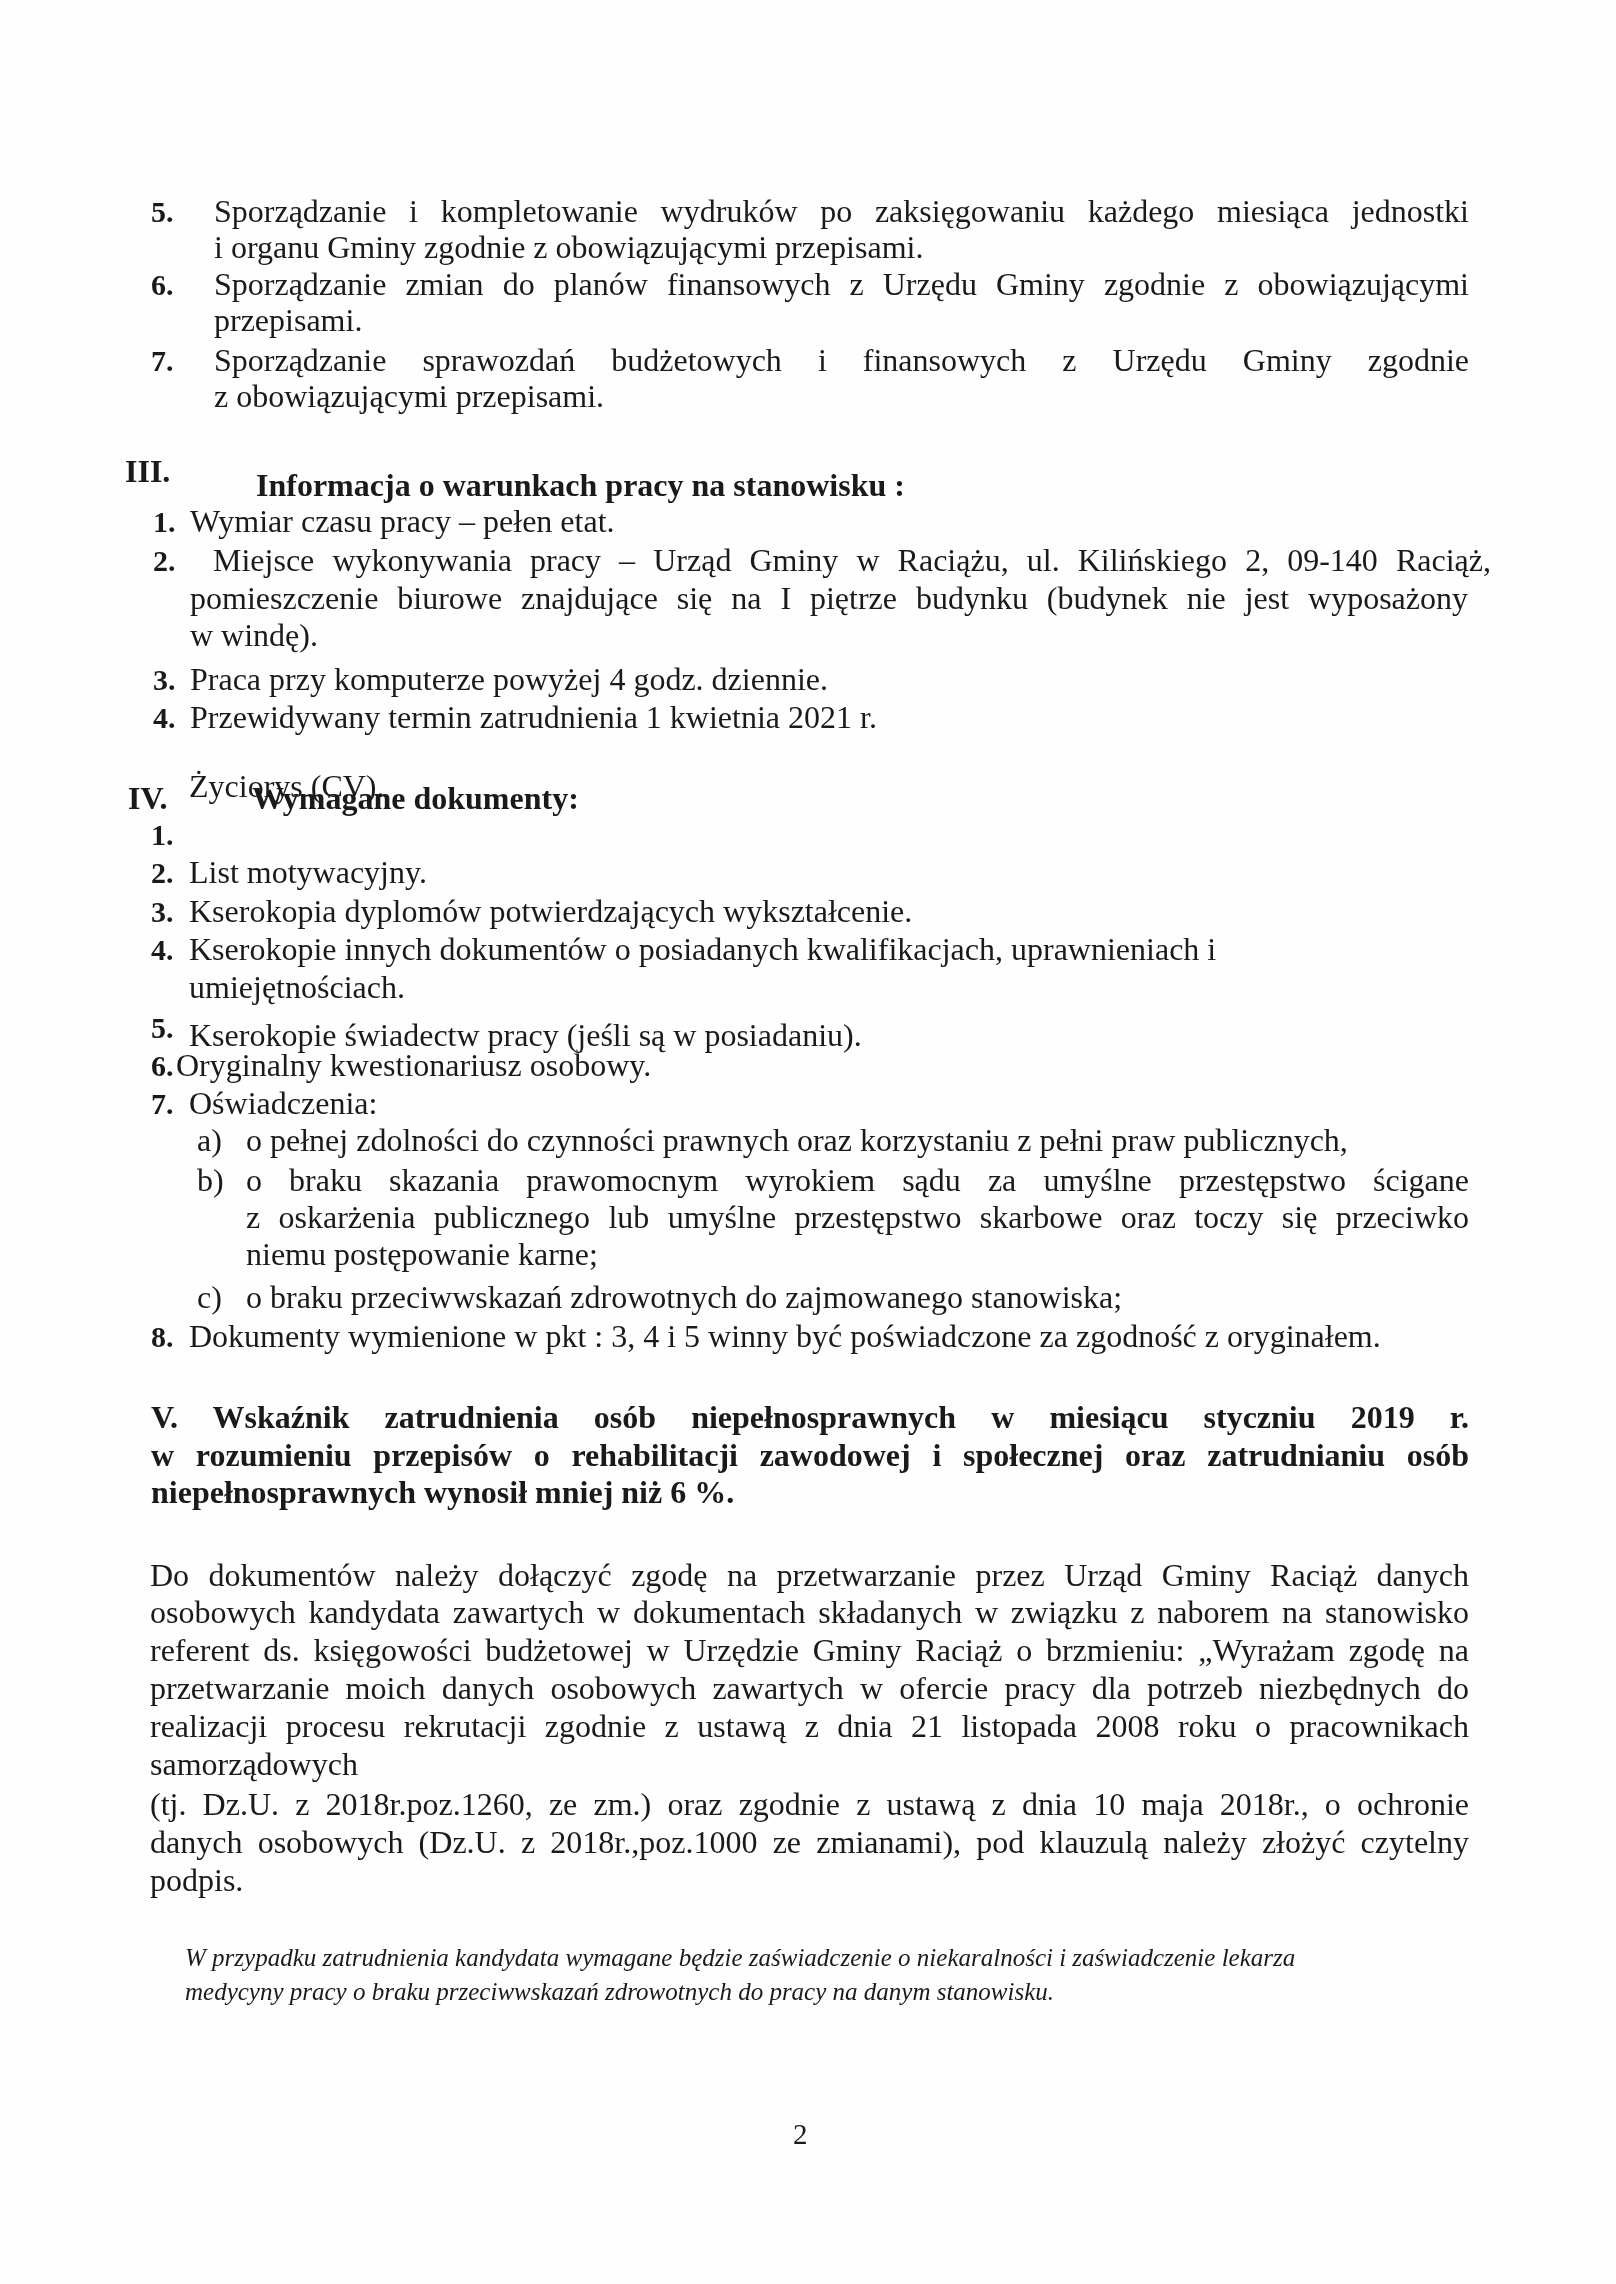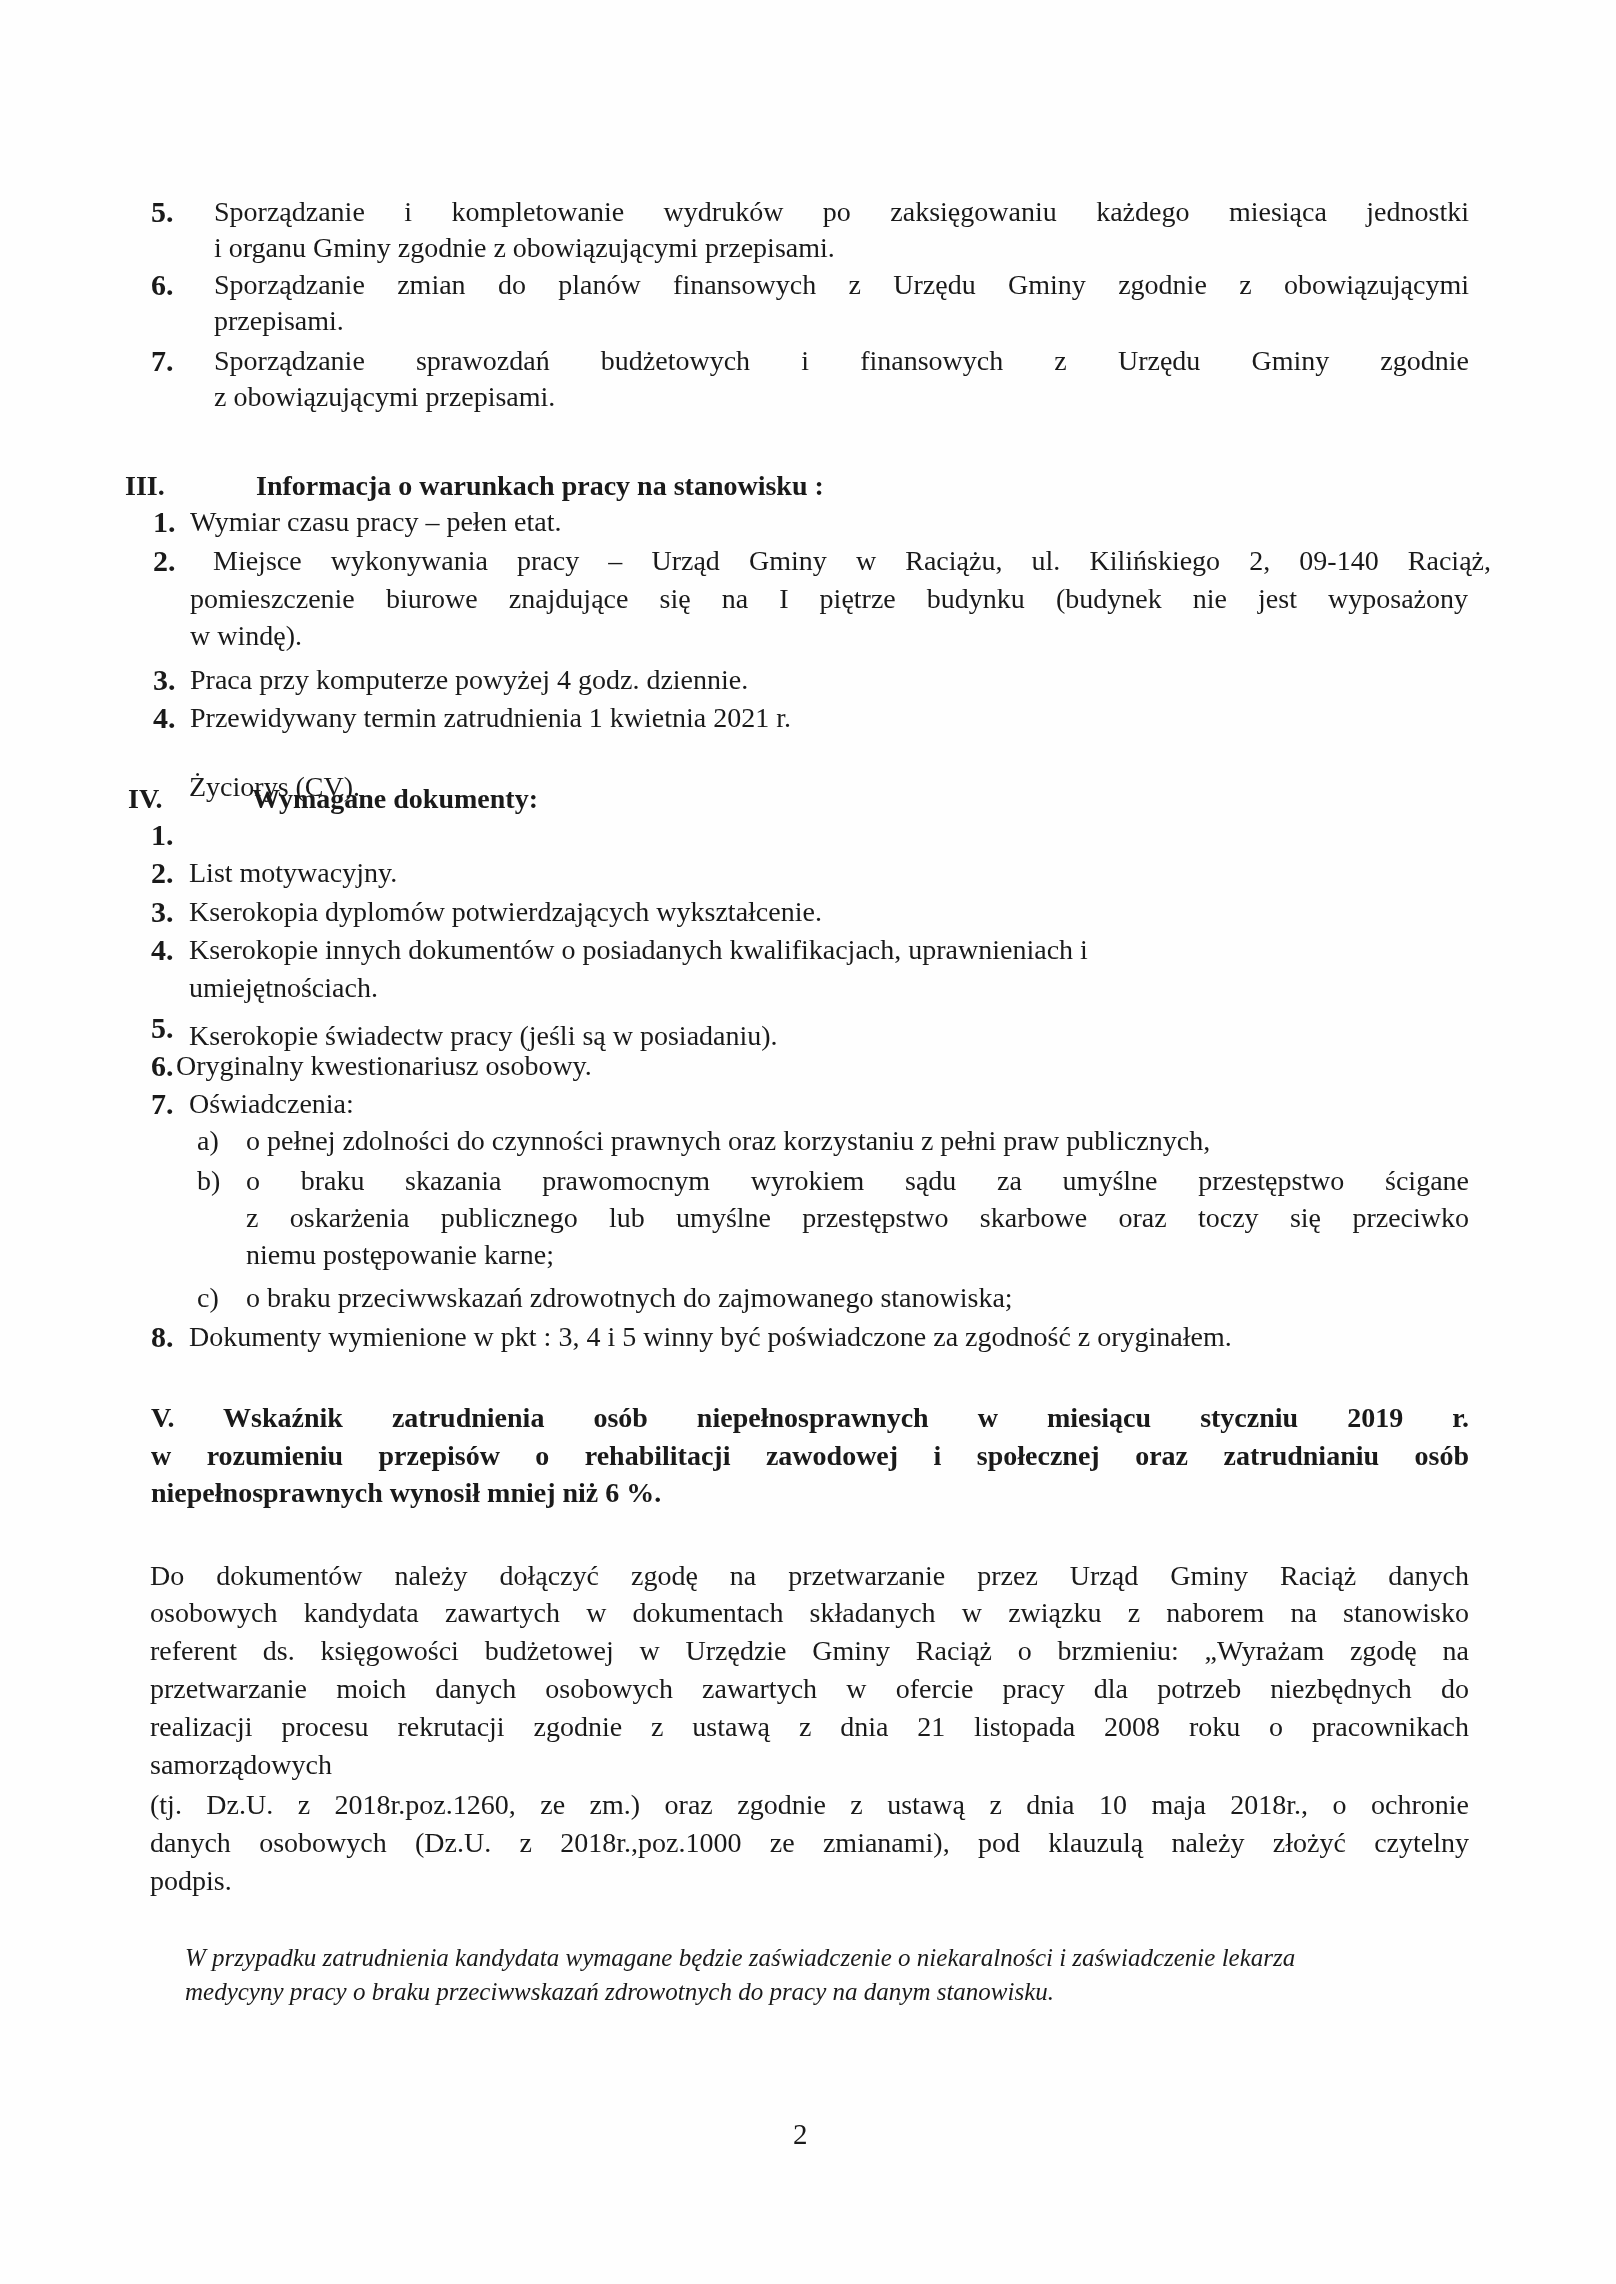--- a/index.html
+++ b/index.html
@@ -1,19 +1,19 @@
 <!DOCTYPE html>
 <html style="font-size:10.4px"><head>
 <meta charset="utf-8">
 <style>
   html, body { margin: 0; padding: 0; background: #ffffff; }
   body { width: 1617px; height: 2284px; position: relative; overflow: hidden;
          font-family: "Liberation Serif", "DejaVu Serif", serif; color: #1a1a1a; }
   .page { position: absolute; left: 0; top: 0; width: 1617px; height: 2284px; background: #fefefe; }
-  .ln { position: absolute; font-size: 28px; line-height: 37px; white-space: nowrap; }
+  .ln { position: absolute; font-size: 32px; line-height: 37px; white-space: nowrap; }
   .just { text-align: justify; text-align-last: justify; white-space: normal; height: 37px; overflow: hidden; }
   .num { position: absolute; font-size: 30px; line-height: 37px; font-weight: bold; }
   .b { font-weight: bold; }
   .it { font-style: italic; font-size: 25px; line-height: 33px; }
   .pn { position: absolute; font-size: 29px; line-height: 33px; }
 </style>
 </head>
 <body>
 
 <div class="page">
@@ -26,21 +26,21 @@
     <span class="num" style="left:151px;top:266px;">6.</span>
     <div class="ln just" style="left:214px;top:266px;width:1255px;">Sporządzanie zmian do planów finansowych z Urzędu Gminy zgodnie z obowiązującymi</div>
     <div class="ln" style="left:214px;top:302px;">przepisami.</div>
 
     <span class="num" style="left:151px;top:342px;">7.</span>
     <div class="ln just" style="left:214px;top:342px;width:1255px;">Sporządzanie sprawozdań budżetowych i finansowych z Urzędu Gminy zgodnie</div>
     <div class="ln" style="left:214px;top:378px;">z obowiązującymi przepisami.</div>
   </div>
 
   <div>
-    <span class="ln b" style="left:125px;top:467px;">III.</span>
+    <span class="ln b" style="left:125px;top:453px;">III.</span>
     <span class="ln b" style="left:256px;top:467px;">Informacja o warunkach pracy na stanowisku :</span>
 
     <span class="num" style="left:153px;top:503px;">1.</span>
     <div class="ln" style="left:190px;top:503px;">Wymiar czasu pracy – pełen etat.</div>
 
     <span class="num" style="left:153px;top:542px;">2.</span>
     <div class="ln just" style="left:190px;top:542px;width:1278px;margin-left:23px;">Miejsce wykonywania pracy – Urząd Gminy w Raciążu, ul. Kilińskiego 2, 09-140 Raciąż,</div>
     <div class="ln just" style="left:190px;top:580px;width:1278px;">pomieszczenie biurowe znajdujące się na I piętrze budynku (budynek nie jest wyposażony</div>
     <div class="ln" style="left:190px;top:617px;">w windę).</div>
 

